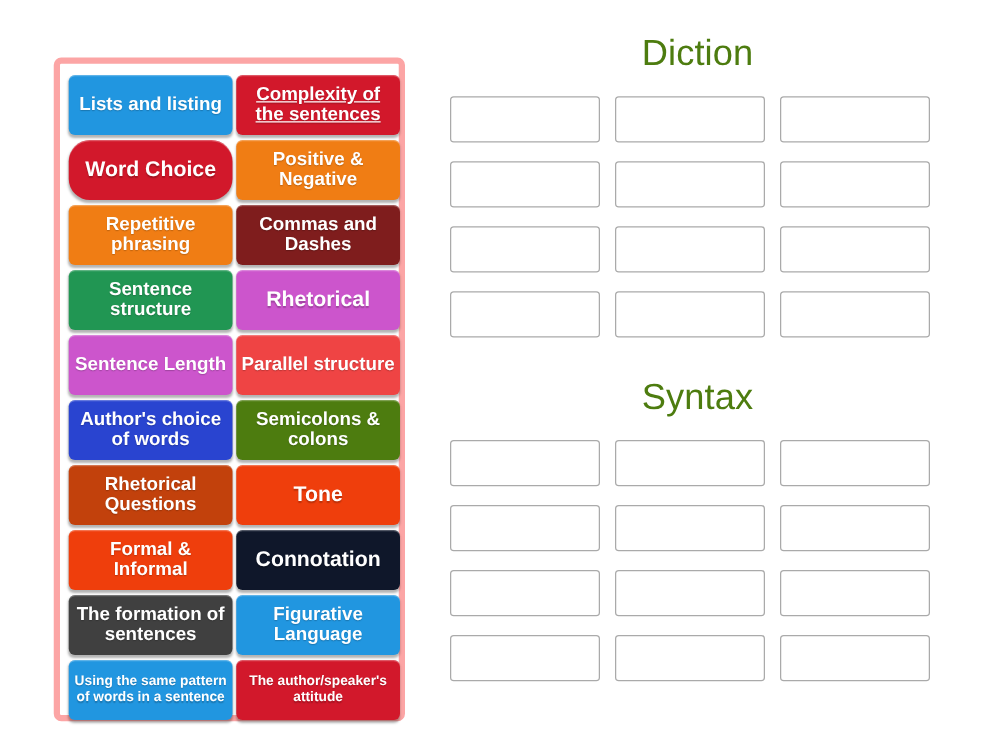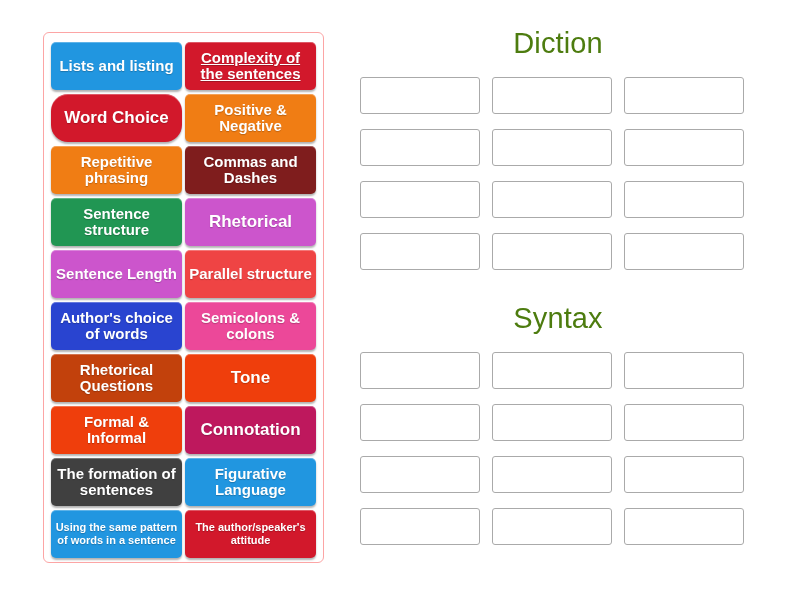--- a/index.html
+++ b/index.html
@@ -12,25 +12,25 @@
     background: #ffffff;
     font-family: "Liberation Sans", sans-serif;
     overflow: hidden;
     position: relative;
   }
 
   
   #card-tray {
     position: absolute;
     left: 43px;
-    top: 32px;
+    top: 46px;
     width: 281px;
     height: 531px;
     box-sizing: border-box;
-    border: 1px solid #fca5a5;
+    border: 5px solid #fca5a5;
     border-radius: 6px;
     background: #ffffff;
     padding: 7px;
   }
   #card-grid {
     display: grid;
     grid-template-columns: 1fr 1fr;
     grid-auto-rows: 52px;
     column-gap: 3px;
     row-gap: 0px;
@@ -137,33 +137,33 @@
       <div class="card-cell">
         <div class="card" style="background: rgb(204, 85, 204);">Sentence Length</div>
       </div>
       <div class="card-cell">
         <div class="card" style="background: #ef4444;">Parallel structure</div>
       </div>
       <div class="card-cell">
         <div class="card" style="background: rgb(41, 68, 208);">Author's choice of words</div>
       </div>
       <div class="card-cell">
-        <div class="card" style="background: #ec4899;">Semicolons &amp; colons</div>
+        <div class="card" style="background: #4d7c0f;">Semicolons &amp; colons</div>
       </div>
       <div class="card-cell">
         <div class="card" style="background: #c2410c; text-align: center;">Rhetorical Questions</div>
       </div>
       <div class="card-cell">
         <div class="card one-line" style="background: rgb(239, 62, 12);">Tone</div>
       </div>
       <div class="card-cell">
         <div class="card" style="background: rgb(239, 62, 12);">Formal &amp; Informal</div>
       </div>
       <div class="card-cell">
-        <div class="card one-line" style="background: #be185d;">Connotation</div>
+        <div class="card one-line" style="background: #0f172a;">Connotation</div>
       </div>
       <div class="card-cell">
         <div class="card" style="background: #404040;">The formation of sentences</div>
       </div>
       <div class="card-cell">
         <div class="card" style="background: rgb(33, 150, 224);">Figurative Language</div>
       </div>
       <div class="card-cell">
         <div class="card small" style="background: rgb(33, 150, 224);">Using the same pattern of words in a sentence</div>
       </div>

